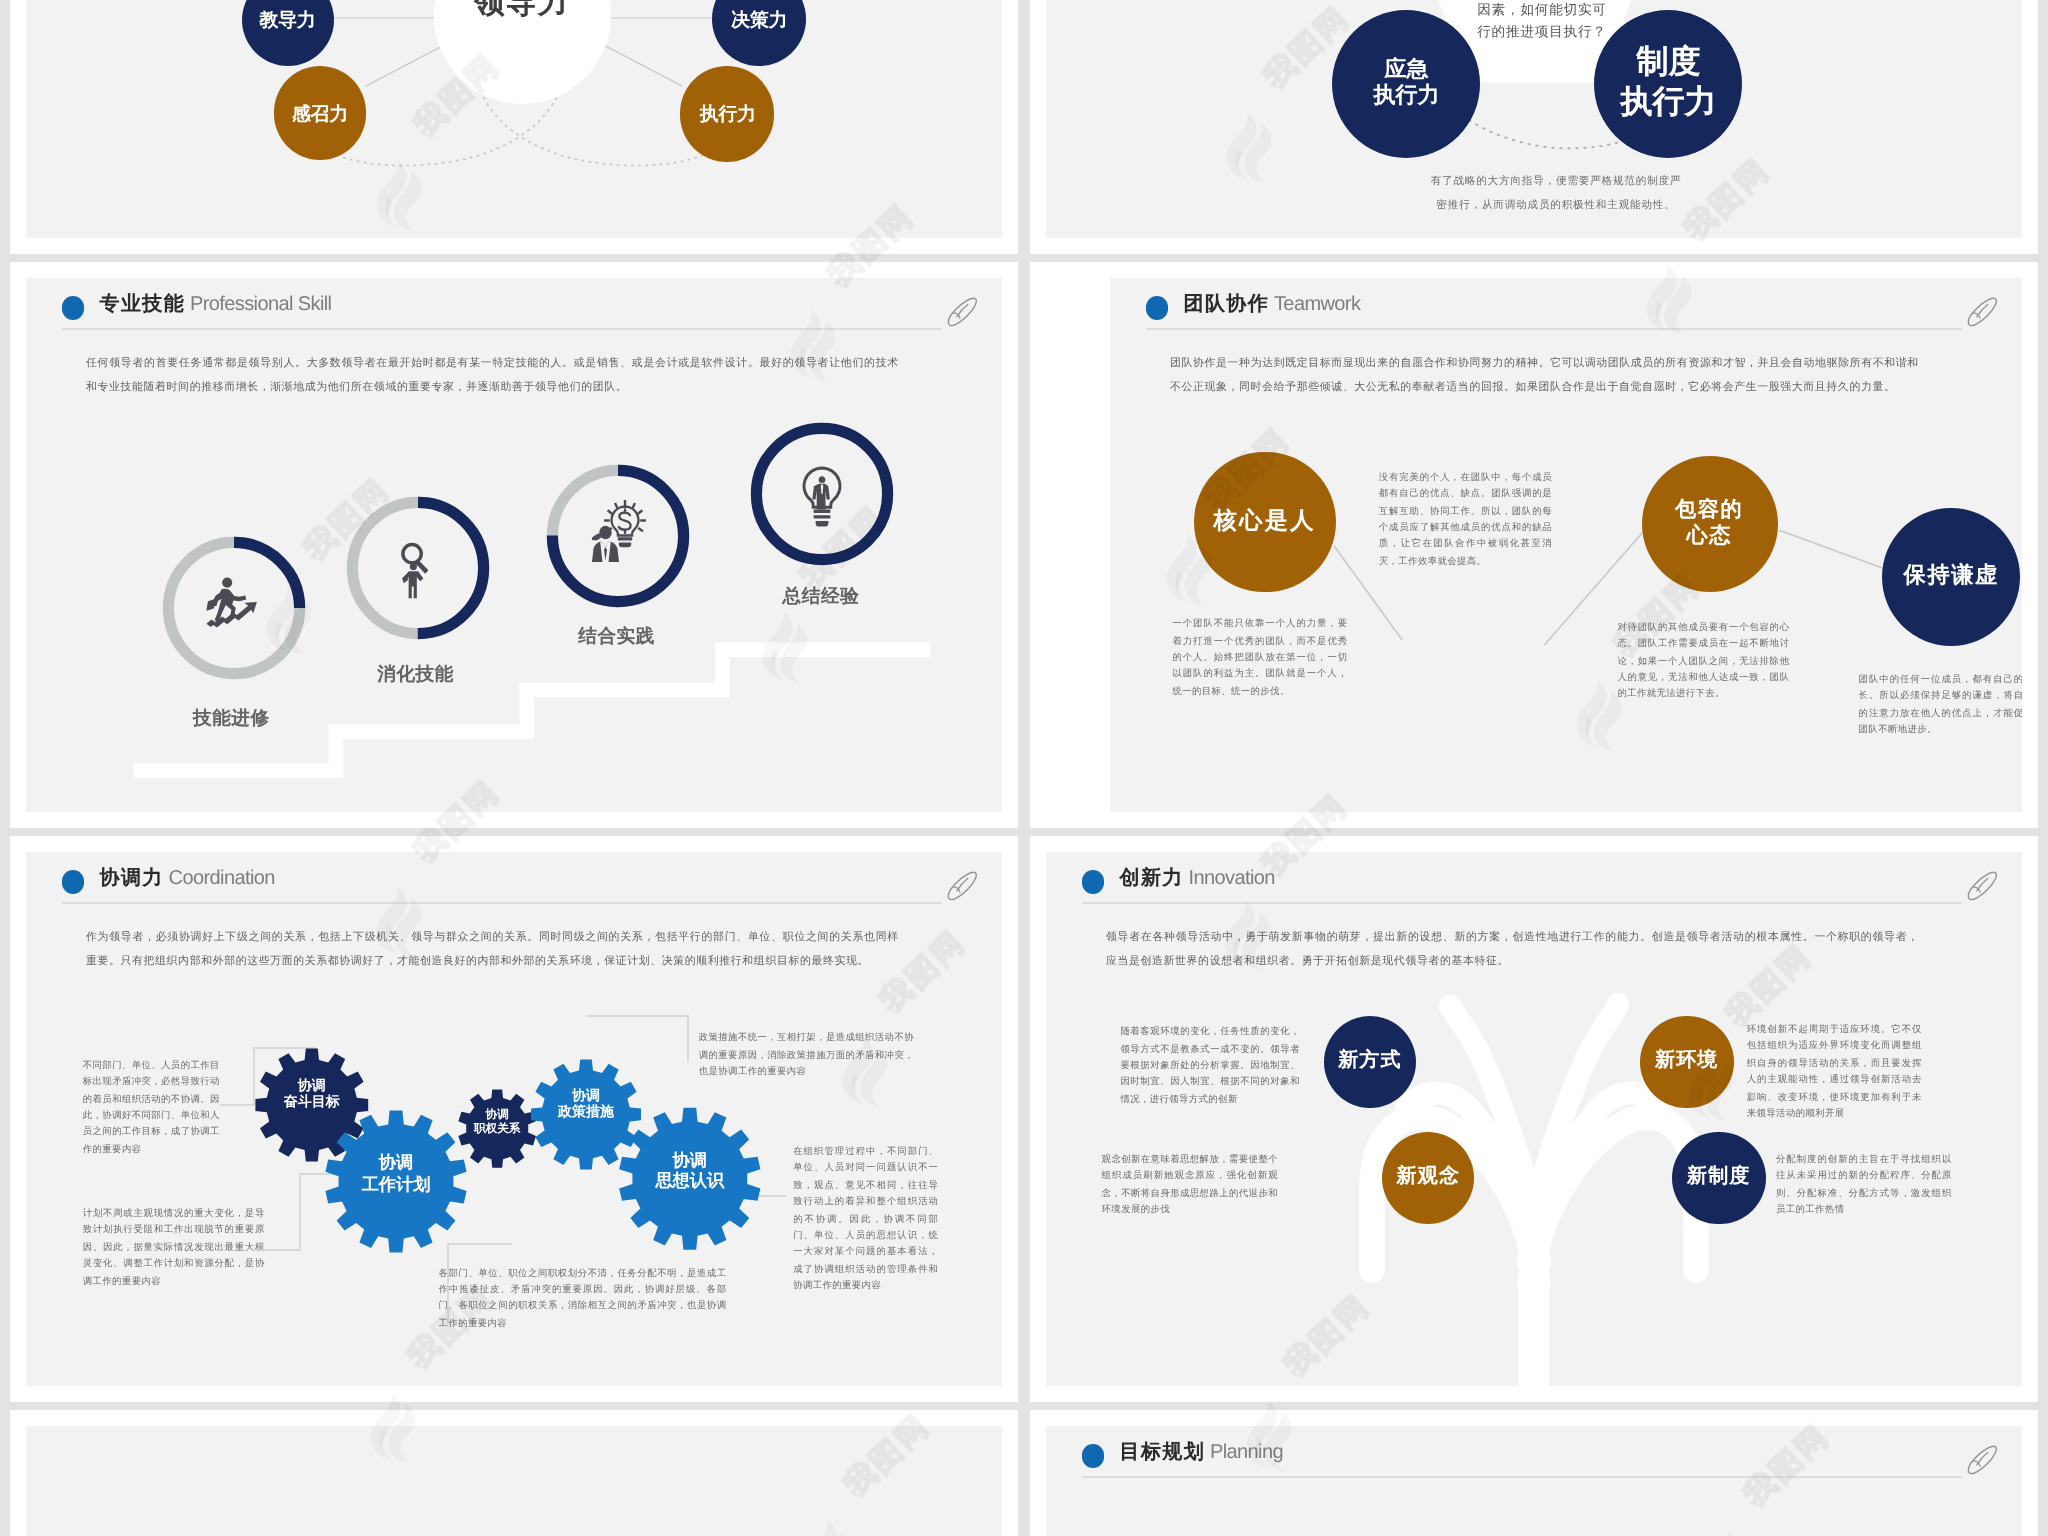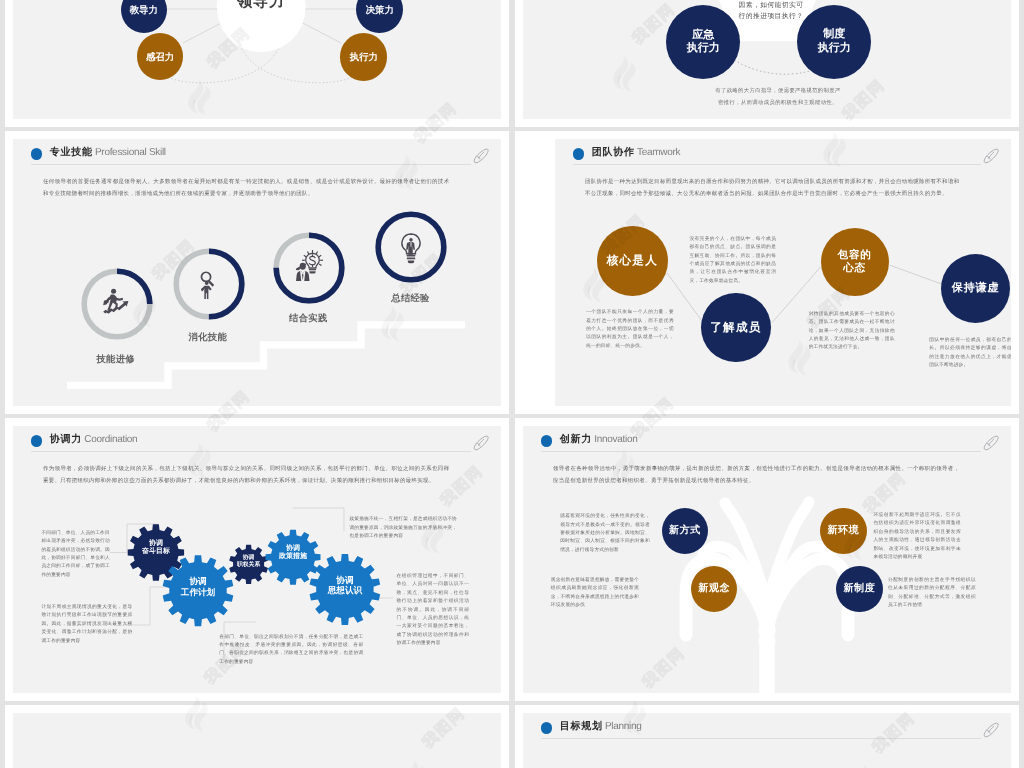--- a/index.html
+++ b/index.html
@@ -82,21 +82,21 @@
  <div class="inner">
   <svg width="488" height="267" viewBox="0 0 488 267" style="position:absolute;left:0;top:0;">
     <path d="M180 100 L 244.3 68 L 308.6 100 L 292.7 148 L 278 189.3 L 212.9 189.3 L 196 148 Z" fill="#ffffff"></path>
     <path d="M192 188 C 205 212, 240 224, 268 222 C 290 221, 306 212, 312 202" fill="none" stroke="#b0b0b0" stroke-width="0.9" stroke-dasharray="1.6 2.4"></path>
     <path d="M190.5 186 l 4.4 -1.2 l -1.9 4.6 z" fill="#b0b0b0"></path>
   </svg>
   <div class="bub navy" style="left:143px;top:152.5px;width:74.4px;height:74.4px;font-size:11px;">
     <span>应急
 执行力</span>
   </div>
-  <div class="bub navy" style="left:274.2px;top:152.5px;width:74px;height:74px;font-size:11px;">
+  <div class="bub navy" style="left:274.2px;top:152.5px;width:74px;height:74px;font-size:16px;">
     <span>制度
 执行力</span>
   </div>
   <div style="position:absolute;left:198.5px;top:138.2px;width:99px;text-align:center;z-index:4;
               font-size:6.8px;line-height:10.8px;color:#555;letter-spacing:.4px;white-space:pre-line;">如何能更好地统筹各方面
 因素，如何能切实可
 行的推进项目执行？</div>
   <div style="position:absolute;left:147px;top:234px;width:216px;text-align:center;z-index:4;
               font-size:5.3px;line-height:11.5px;color:#6d6d6d;letter-spacing:.4px;white-space:pre-line;">有了战略的大方向指导，便需要严格规范的制度严
 密推行，从而调动成员的积极性和主观能动性。</div>
@@ -229,23 +229,20 @@
   <div class="sbody">团队协作是一种为达到既定目标而显现出来的自愿合作和协同努力的精神。它可以调动团队成员的所有资源和才智，并且会自动地驱除所有不和谐和不公正现象，同时会给予那些倾诚、大公无私的奉献者适当的回报。如果团队合作是出于自觉自愿时，它必将会产生一股强大而且持久的力量。</div>
 
   <svg width="488" height="267" viewBox="0 0 488 267" style="position:absolute;left:0;top:0;z-index:1;">
     <line x1="112.0" y1="133.9" x2="146.2" y2="181.1" stroke="#c9c9c9" stroke-width="0.8"></line>
     <line x1="217.2" y1="183.5" x2="266.0" y2="127.5" stroke="#c9c9c9" stroke-width="0.8"></line>
     <line x1="334.6" y1="126.1" x2="386.9" y2="145.2" stroke="#c9c9c9" stroke-width="0.8"></line>
   </svg>
 
   <div class="bub blue" style="left:42.2px;top:87.1px;width:70.4px;height:70.4px;font-size:11.6px;letter-spacing:1.2px;">
     <span>核心是人</span>
-  </div>
-  <div class="bub navy" style="left:146.1px;top:153.8px;width:69.6px;height:69.6px;font-size:11.6px;letter-spacing:1.2px;">
-    <span>了解成员</span>
   </div>
   <div class="bub navy" style="left:385.8px;top:114.8px;width:69.6px;height:69.6px;font-size:11.1px;letter-spacing:.8px;">
     <span>保持谦虚</span>
   </div>
   <div class="bub blue" style="left:265.6px;top:89.1px;width:68px;height:68px;font-size:10.6px;letter-spacing:.8px;">
     <span>包容的
 心态</span>
   </div>
 
   <div class="note" style="left:31.2px;top:169.2px;width:87.6px;">一个团队不能只依靠一个人的力量，要着力打造一个优秀的团队，而不是优秀的个人。始终把团队放在第一位，一切以团队的利益为主。团队就是一个人，统一的目标、统一的步伐。</div>

